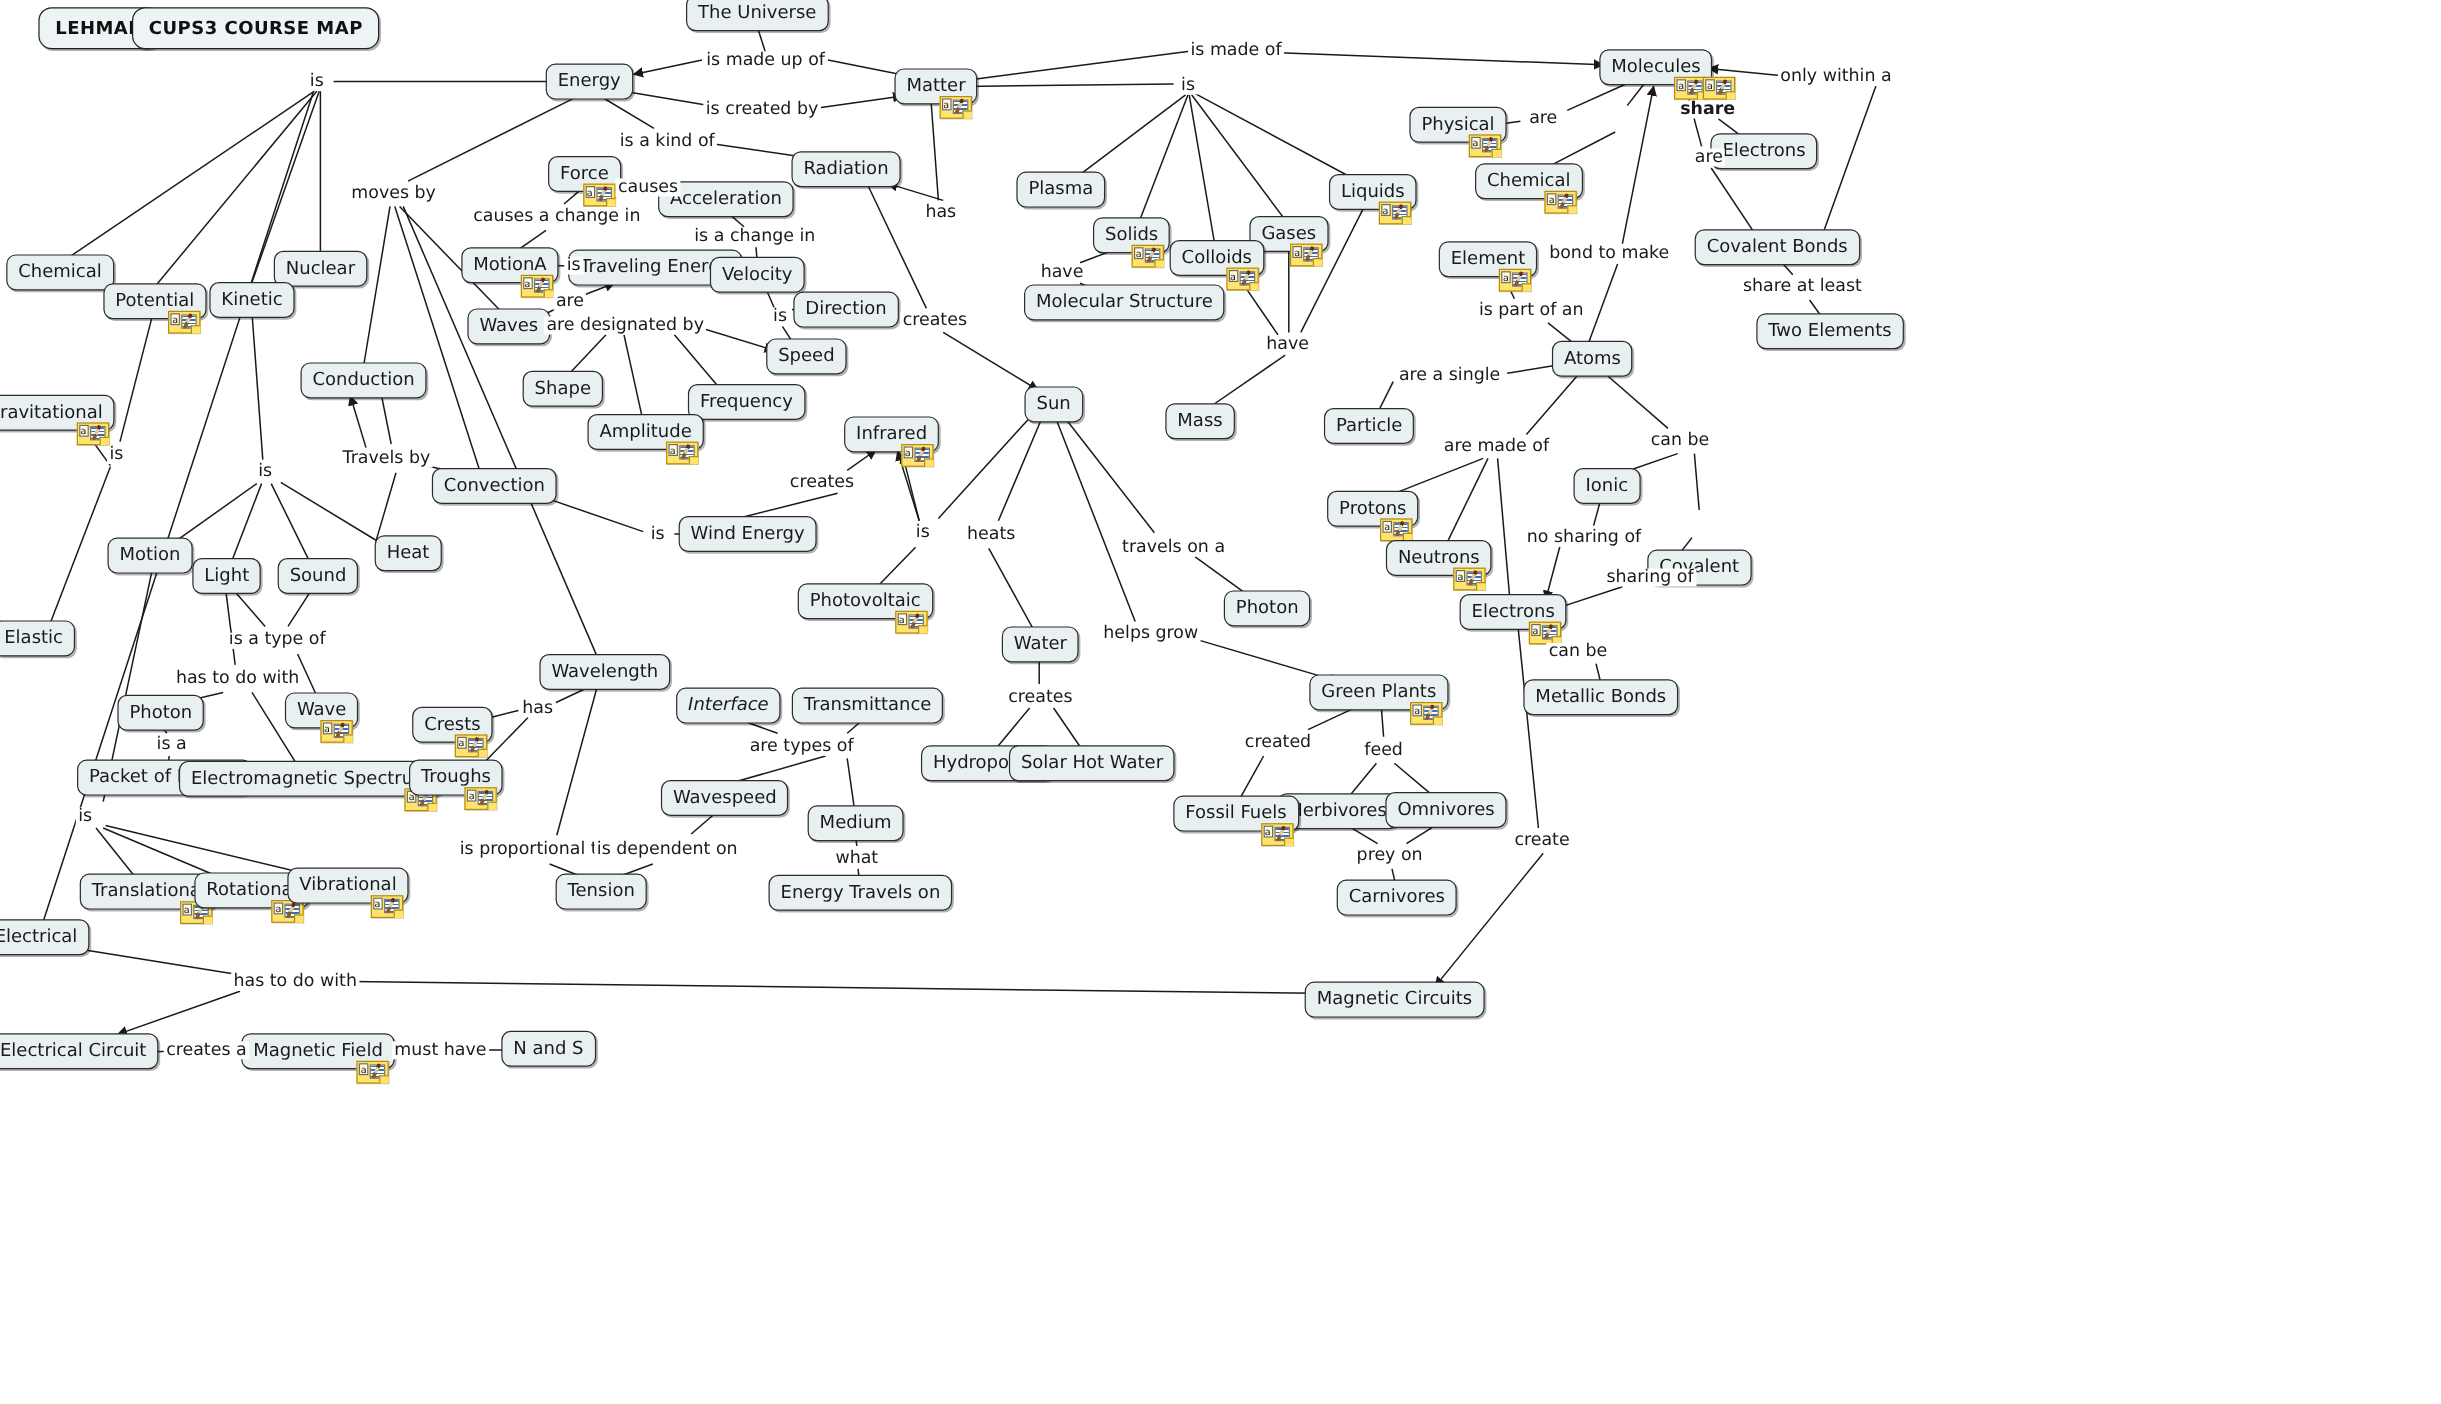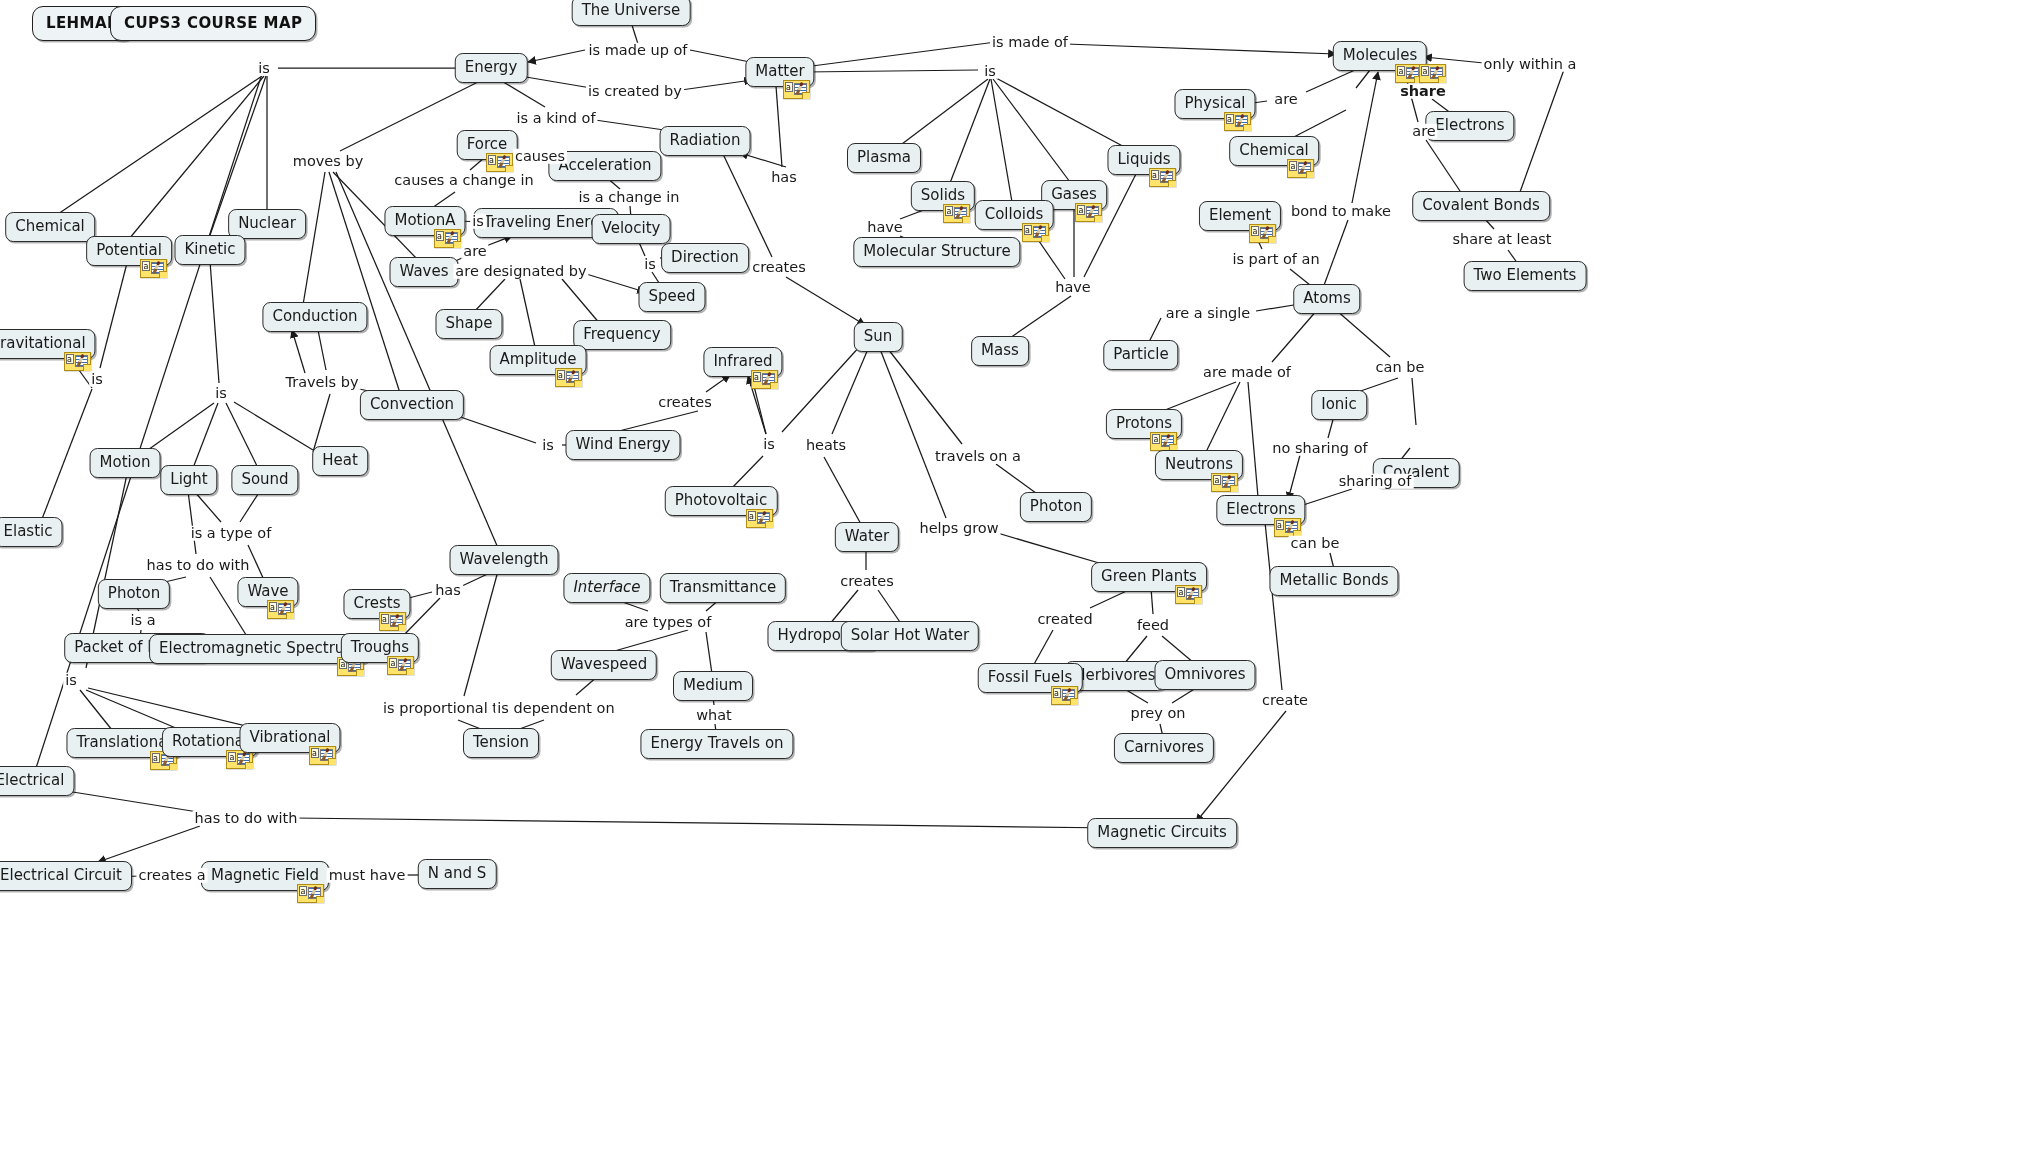--- a/index.html
+++ b/index.html
@@ -459,21 +459,21 @@
         <span class="pen"></span>
         <span class="fold"></span>
       </div>
       <div class="node" style="left: 210px; top: 250px;"><span>Kinetic</span></div>
       <div class="node" style="left: 937px; top: 252px;"><span>Molecular Structure</span></div>
       <div class="node" style="left: 705px; top: 258px;"><span>Direction</span></div>
       <div class="node" style="left: 424px; top: 272px;"><span>Waves</span></div>
       <div class="node" style="left: 1525px; top: 276px;"><span>Two Elements</span></div>
       <div class="node" style="left: 672px; top: 297px;"><span>Speed</span></div>
       <div class="node" style="left: 1327px; top: 299px;"><span>Atoms</span></div>
-      <div class="node" style="left: 303px; top: 317px; margin-left: 12px;"><span>Conduction</span></div>
+      <div class="node" style="left: 303px; top: 317px;"><span>Conduction</span></div>
       <div class="node" style="left: 469px; top: 324px;"><span>Shape</span></div>
       <div class="node" style="left: 622px; top: 335px;"><span>Frequency</span></div>
       <div class="node" style="left: 878px; top: 337px;"><span>Sun</span></div>
       <div class="node" style="left: 37px; top: 344px;"><span>Gravitational</span></div>
       <div class="note" style="left: 63.5px; top: 352px;">
         <span class="a">a</span>
         <span class="lines"></span>
         <span class="pen"></span>
         <span class="fold"></span>
       </div>

